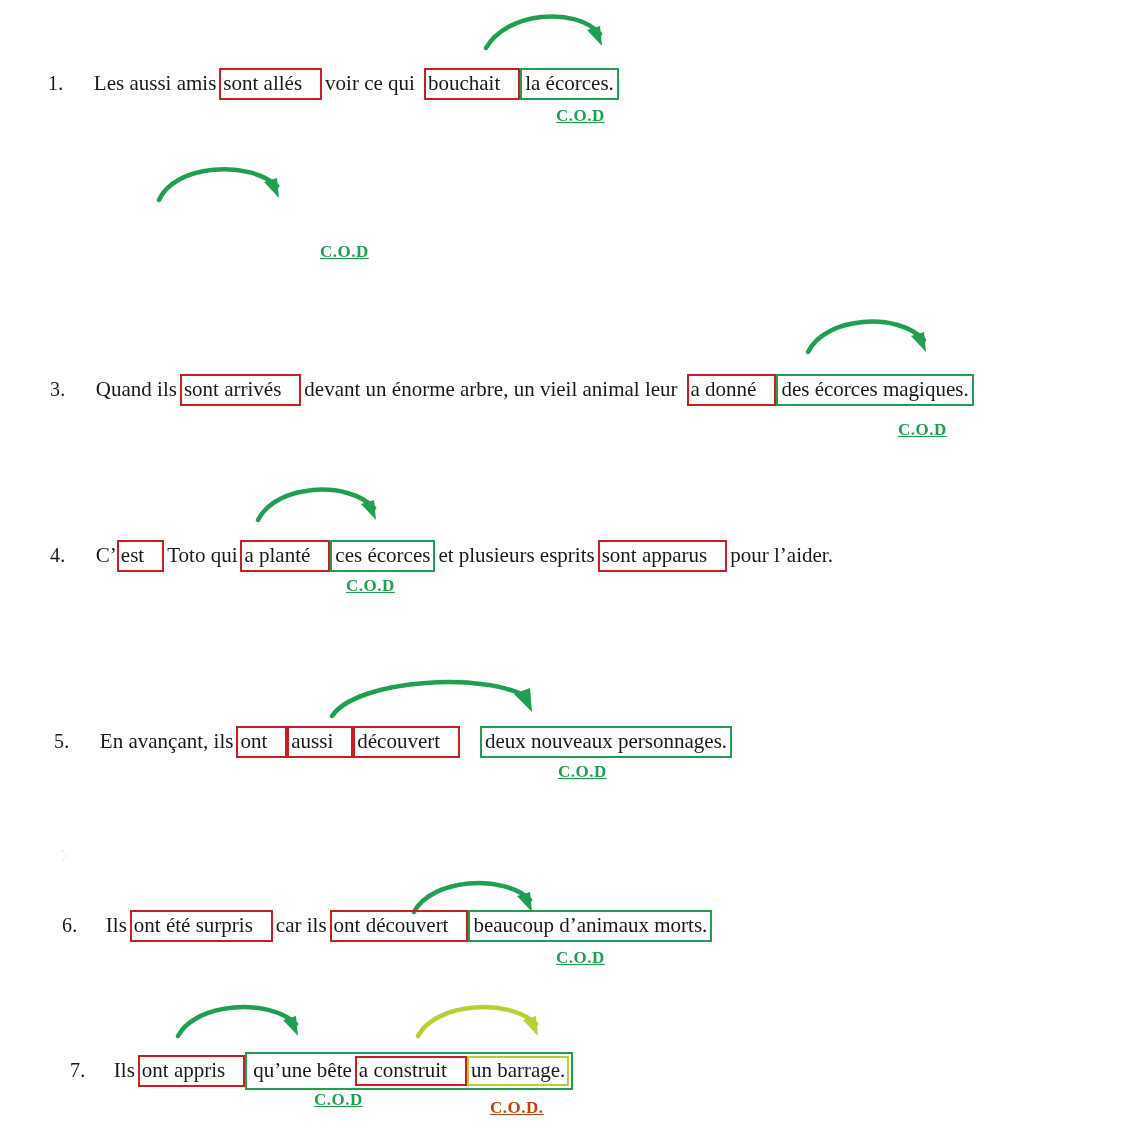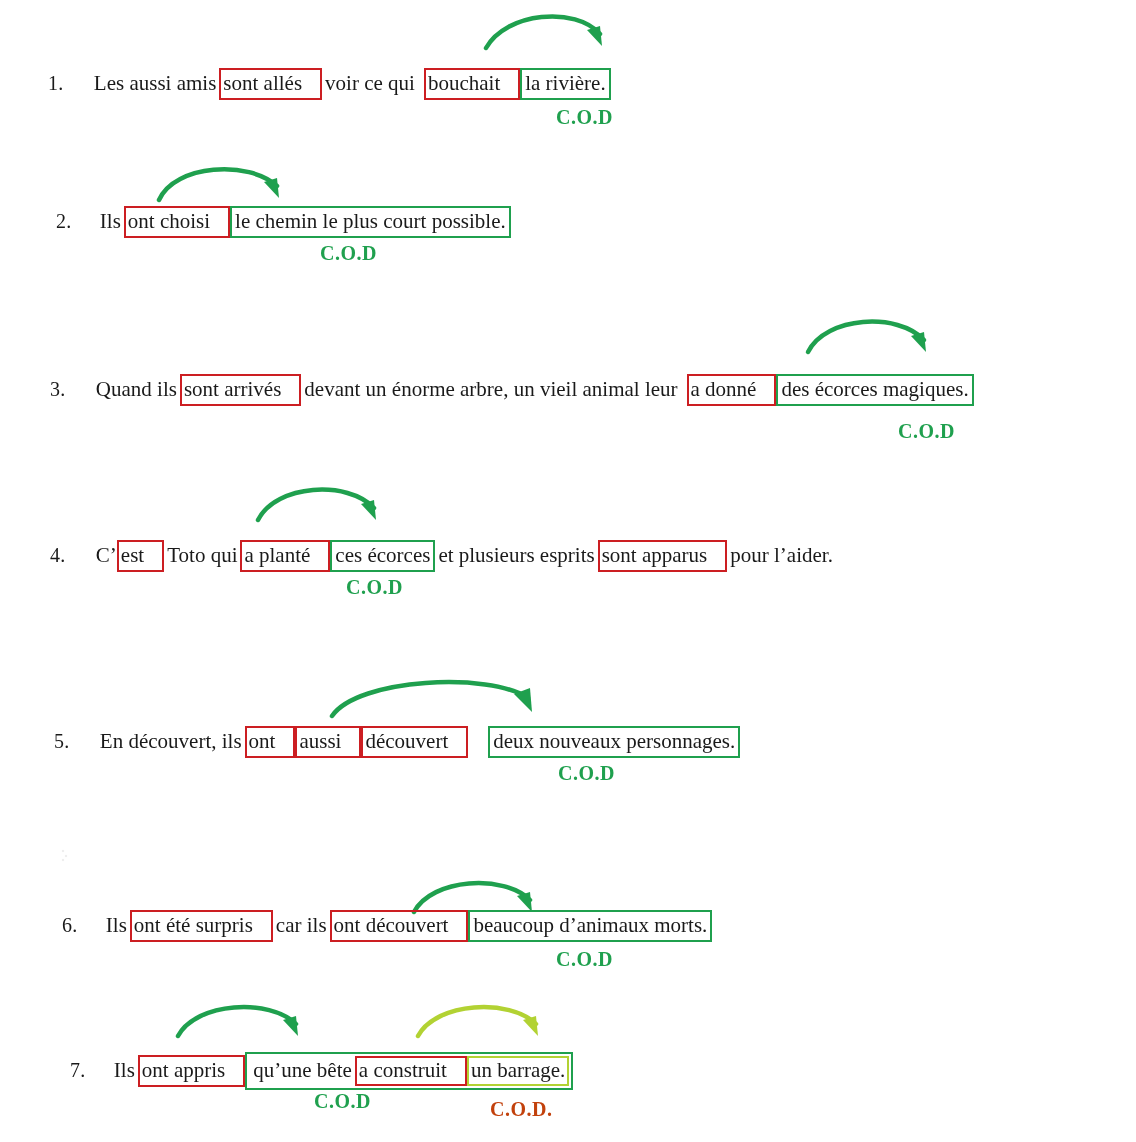--- a/index.html
+++ b/index.html
@@ -76,23 +76,24 @@
   .seg.box-green-outer > .seg {
     padding-top: 2px;
     padding-bottom: 3px;
   }
 
   
   .cod-label {
     position: absolute;
     font-family: "Liberation Serif", "DejaVu Serif", serif;
     font-weight: bold;
-    font-size: 20px;
+    font-size: 17px;
     letter-spacing: .5px;
     white-space: nowrap;
+    text-decoration: underline;
   }
   .cod-green { color: #1fa04e; }
   .cod-lime  { color: #c2410c; }
 
   
   .arrow-svg {
     position: absolute;
     overflow: visible;
     pointer-events: none;
   }
@@ -115,34 +116,30 @@
 
   <div class="faint-mark" style="left:60px; top:848px;"></div>
 
   <svg class="arrow-svg" style="left:484px; top:4px;" width="130" height="52" viewBox="0 0 130 52">
     <path d="M2,44 C22,8 92,2 116,30" fill="none" stroke="#1fa04e" stroke-width="4.5" stroke-linecap="round"></path>
     <path d="M103,26 L118,42 L116,22" fill="#1fa04e"></path>
   </svg>
 
   <div class="ex-line" style="left:48px; top:68px;">
     <span class="ex-num">1.</span>
-    <span style="display:inline-block;width:22px"></span><span class="seg plain">Les aussi amis</span><span class="seg box-red">sont allés</span><span class="seg plain">voir ce qui</span><span style="display:inline-block;width:6px"></span><span class="seg box-red">bouchait</span><span class="seg box-green">la rivière.</span>
+    <span style="display:inline-block;width:22px"></span><span class="seg plain">Les aussi amis</span><span class="seg box-red">sont allés</span><span class="seg plain">voir ce qui</span><span style="display:inline-block;width:6px"></span><span class="seg box-red">bouchait</span><span class="seg box-green">la écorces.</span>
   </div>
 
   <div class="cod-label cod-green" style="left:556px; top:106px;">C.O.D</div>
 
   <svg class="arrow-svg" style="left:157px; top:158px;" width="135" height="50" viewBox="0 0 135 50">
     <path d="M2,42 C18,6 92,2 120,28" fill="none" stroke="#1fa04e" stroke-width="4.5" stroke-linecap="round"></path>
     <path d="M107,24 L122,40 L120,20" fill="#1fa04e"></path>
   </svg>
 
-  <div class="ex-line" style="left:56px; top:206px;">
-    <span class="ex-num">2.</span>
-    <span style="display:inline-block;width:20px"></span><span class="seg plain">Ils</span><span class="seg box-red">ont choisi</span><span class="seg box-green">le chemin  le plus court possible.</span>
-  </div>
 
   <div class="cod-label cod-green" style="left:320px; top:242px;">C.O.D</div>
 
   <svg class="arrow-svg" style="left:806px; top:310px;" width="130" height="52" viewBox="0 0 130 52">
     <path d="M2,42 C20,6 92,2 118,30" fill="none" stroke="#1fa04e" stroke-width="4.5" stroke-linecap="round"></path>
     <path d="M105,26 L120,42 L118,22" fill="#1fa04e"></path>
   </svg>
 
   <div class="ex-line" style="left:50px; top:374px;">
     <span class="ex-num">3.</span>
@@ -163,21 +160,21 @@
 
   <div class="cod-label cod-green" style="left:346px; top:576px;">C.O.D</div>
 
   <svg class="arrow-svg" style="left:330px; top:672px;" width="212" height="56" viewBox="0 0 212 56">
     <path d="M2,44 C28,6 160,0 198,26" fill="none" stroke="#1fa04e" stroke-width="4.5" stroke-linecap="round"></path>
     <path d="M184,22 L202,40 L200,16" fill="#1fa04e"></path>
   </svg>
 
   <div class="ex-line" style="left:54px; top:726px;">
     <span class="ex-num">5.</span>
-    <span style="display:inline-block;width:22px"></span><span class="seg plain">En découvert,  ils</span><span class="seg box-red">ont</span><span class="seg box-red">aussi</span><span class="seg box-red">découvert</span><span style="display:inline-block;width:20px"></span><span class="seg box-green">deux nouveaux personnages.</span>
+    <span style="display:inline-block;width:22px"></span><span class="seg plain">En avançant,  ils</span><span class="seg box-red">ont</span><span class="seg box-red">aussi</span><span class="seg box-red">découvert</span><span style="display:inline-block;width:20px"></span><span class="seg box-green">deux nouveaux personnages.</span>
   </div>
 
   <div class="cod-label cod-green" style="left:558px; top:762px;">C.O.D</div>
 
   <svg class="arrow-svg" style="left:412px; top:872px;" width="130" height="50" viewBox="0 0 130 50">
     <path d="M2,40 C20,6 92,2 118,28" fill="none" stroke="#1fa04e" stroke-width="4.5" stroke-linecap="round"></path>
     <path d="M105,24 L120,40 L118,20" fill="#1fa04e"></path>
   </svg>
 
   <div class="ex-line" style="left:62px; top:910px;">

